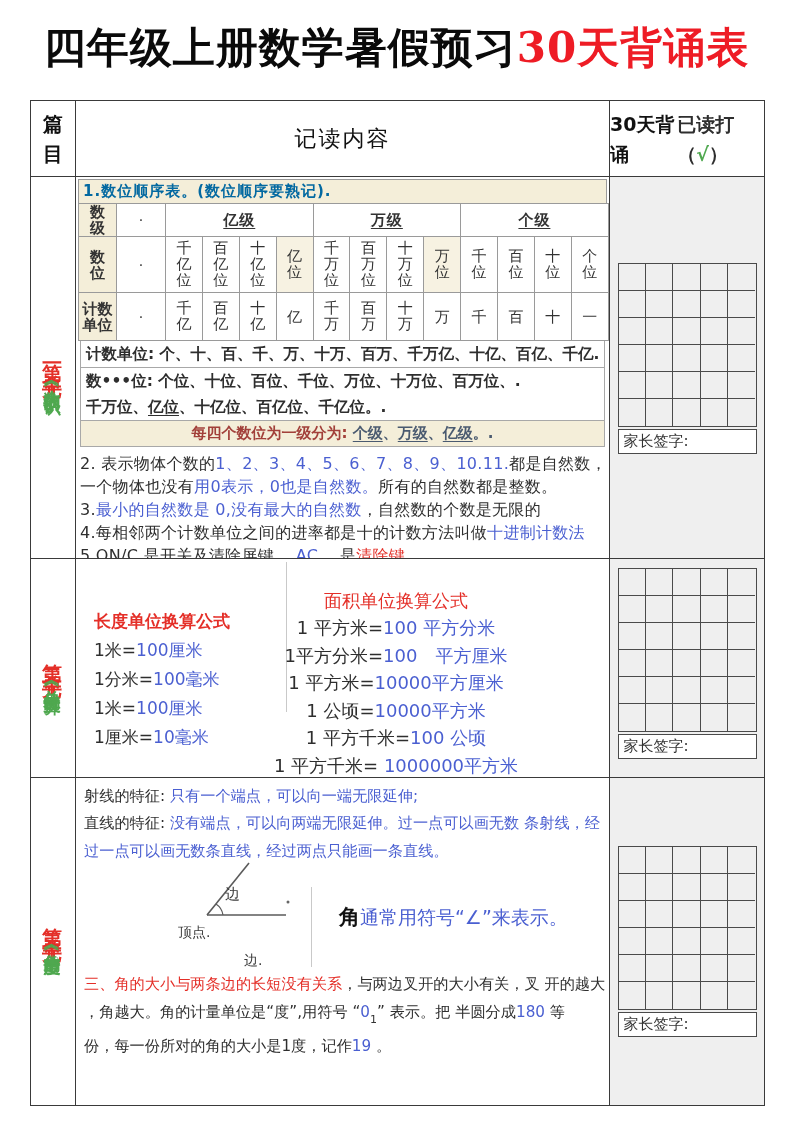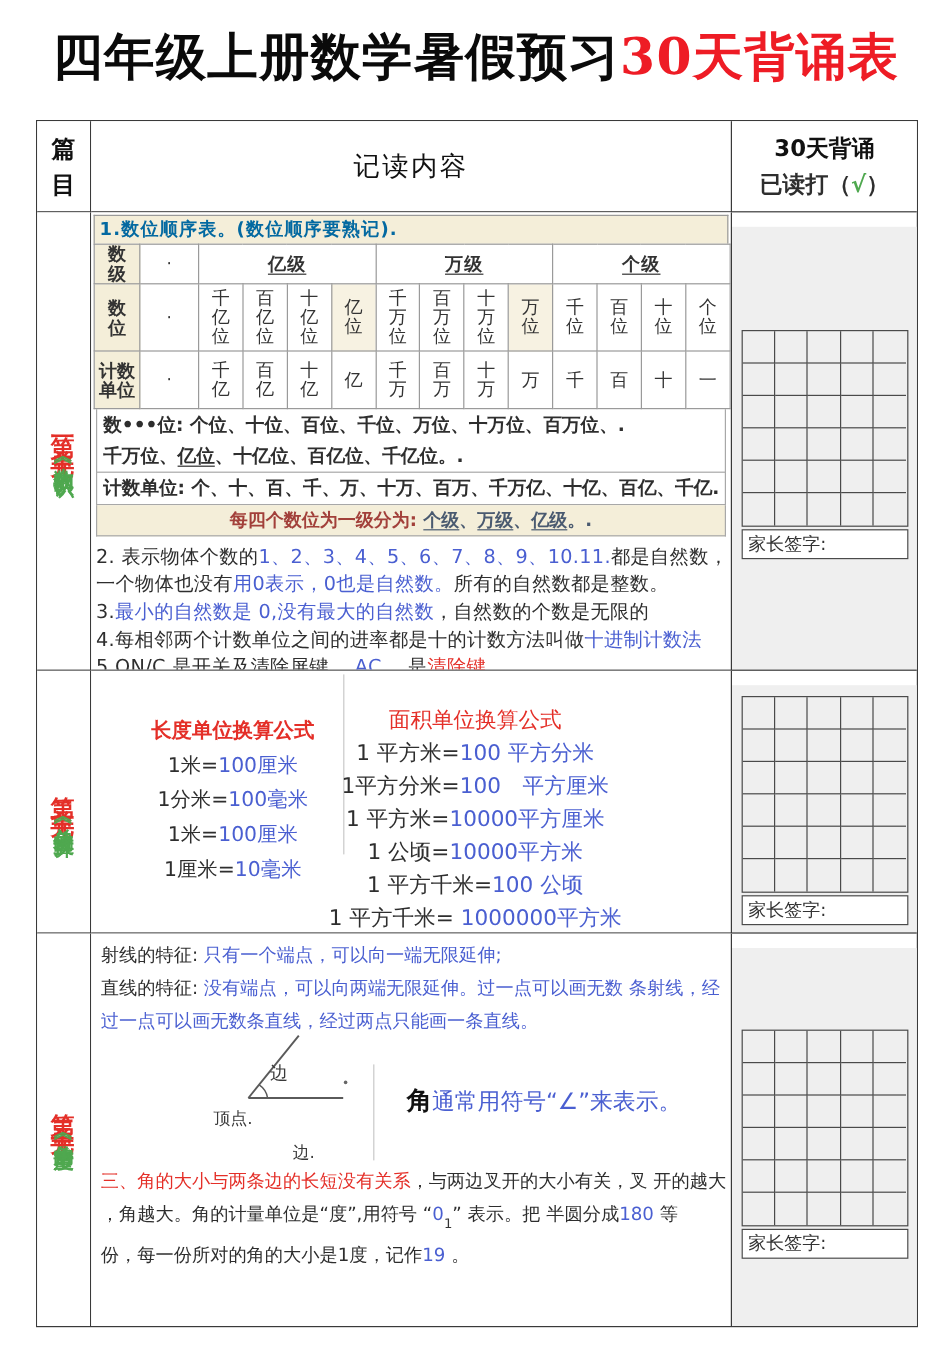--- a/index.html
+++ b/index.html
@@ -16,27 +16,27 @@
   .page-title .t-black{color:#0a0a0a;margin-top:35px;}
   .page-title .t-red{color:var(--title-red);}
 
   
   #main-table{position:absolute;left:30px;top:100px;display:grid;
     grid-template-columns:45px 534px 154px;grid-template-rows:76px 382px 219px 327px;
     border:1.5px solid #3a3a3a;background:#fff;}
   .cell{border-right:1px solid #3a3a3a;border-bottom:1px solid #3a3a3a;position:relative;overflow:hidden;background:#fff;}
   .cell.lc{border-right:none;}
   .cell.lr{border-bottom:none;}
-  .check-bg{background:var(--grid-bg);margin-top:12px;}
+  .check-bg{background:var(--grid-bg);}
 
   
   .hdr-sections{display:flex;align-items:center;justify-content:center;font-weight:700;font-size:20px;
     white-space:pre-line;text-align:center;line-height:30px;color:#111;}
   .hdr-content{display:flex;align-items:center;justify-content:center;font-weight:400;font-size:22px;color:#111;letter-spacing:2px;}
-  .hdr-check{display:flex;flex-direction:column;align-items:center;justify-content:center;font-weight:700;font-size:19px;color:#111;line-height:30px;}
+  .hdr-check{display:flex;flex-direction:row;align-items:center;justify-content:center;font-weight:700;font-size:19px;color:#111;line-height:30px;}
 
   
   .label-cell{display:flex;flex-direction:column;align-items:center;justify-content:center;}
   .v-unit{writing-mode:vertical-rl;font-weight:700;font-size:20px;color:var(--red);letter-spacing:5px;}
   .v-book{writing-mode:vertical-rl;font-weight:700;font-size:17px;color:var(--green);letter-spacing:2px;margin-top:6px;}
   .v-circ{font-weight:700;font-size:16px;color:var(--green);margin-top:2px;}
 
   
   .seg-k{color:#2e2e2e;}
   .seg-kb{color:#111;font-weight:700;font-size:21px;}
@@ -63,21 +63,21 @@
 
   .ex-box{border-left:1px solid #a8a8a8;border-right:1px solid #a8a8a8;border-bottom:1px solid #a8a8a8;margin:0 2px;}
   .ex-line{font-weight:700;font-size:15.5px;line-height:24px;padding:1px 5px;white-space:nowrap;}
   .pv-note{background:var(--beige);text-align:center;font-weight:700;font-size:15px;padding:3px 0;margin:0 2px;border-left:1px solid #a8a8a8;border-right:1px solid #a8a8a8;border-bottom:1px solid #a8a8a8;}
 
   .items{padding:3px 4px 0 4px;}
   .item-line{font-size:16px;line-height:23px;white-space:nowrap;letter-spacing:0.3px;}
 
   
   .s2-cell{position:relative;}
-  .len-block{position:absolute;left:18px;top:36px;width:200px;text-align:center;}
+  .len-block{position:absolute;left:18px;top:48px;width:200px;text-align:left;}
   .len-title{color:var(--red);font-weight:700;font-size:17px;line-height:29px;}
   .len-line{font-size:17px;line-height:29px;white-space:nowrap;}
   .area-block{position:absolute;left:110px;top:4px;width:420px;text-align:center;}
   .area-title{color:var(--red);font-weight:400;font-size:18px;line-height:27px;margin-top:24px;}
   .area-line{font-size:18px;line-height:27.5px;white-space:nowrap;}
   .scan-line{position:absolute;width:1px;background:#c9c9c9;}
 
   
   .s3-cell{padding:5px 8px 0 8px;}
   .s3-line{font-size:15.2px;line-height:27.4px;white-space:nowrap;}
@@ -163,25 +163,25 @@
           <td><span class="vchar">十万</span></td>
           <td><span class="vchar">万</span></td>
           <td><span class="vchar">千</span></td>
           <td><span class="vchar">百</span></td>
           <td><span class="vchar">十</span></td>
           <td><span class="vchar">一</span></td>
         </tr>
       </tbody>
         </table>
       <div class="ex-box">
+        <div class="ex-line"><span class="seg-k">计数单位: 个、十、百、千、万、十万、百万、千万亿、十亿、百亿、千亿.</span></div>
+      </div>
+      <div class="ex-box">
         <div class="ex-line"><span class="seg-k">数•••位: 个位、十位、百位、千位、万位、十万位、百万位、.</span></div>
         <div class="ex-line"><span class="seg-k">千万位、</span><span class="seg-ku">亿位</span><span class="seg-k">、十亿位、百亿位、千亿位。.</span></div>
-      </div>
-      <div class="ex-box">
-        <div class="ex-line"><span class="seg-k">计数单位: 个、十、百、千、万、十万、百万、千万亿、十亿、百亿、千亿.</span></div>
       </div>
       <div class="pv-note"><span class="seg-dr">每四个数位为一级分为: </span><span class="seg-slu">个级</span><span class="seg-sl">、</span><span class="seg-slu">万级</span><span class="seg-sl">、</span><span class="seg-slu">亿级</span><span class="seg-sl">。.</span></div>
     </div>
     <div class="items">
       <div class="item-line"><span class="seg-k">2. 表示物体个数的</span><span class="seg-b">1、2、3、4、5、6、7、8、9、10.11.</span><span class="seg-k">都是自然数，</span></div>
       <div class="item-line"><span class="seg-k">一个物体也没有</span><span class="seg-b">用0表示，0也是自然数。</span><span class="seg-k">所有的自然数都是整数。</span></div>
       <div class="item-line"><span class="seg-k">3.</span><span class="seg-b">最小的自然数是 0,没有最大的自然数</span><span class="seg-k">，自然数的个数是无限的</span></div>
       <div class="item-line"><span class="seg-k">4.每相邻两个计数单位之间的进率都是十的计数方法叫做</span><span class="seg-b">十进制计数法</span></div>
       <div class="item-line"><span class="seg-k">5.ON/C 是开关及清除屏键　 </span><span class="seg-b">AC</span><span class="seg-k">　 是</span><span class="seg-r">清除键</span></div>
     </div>

